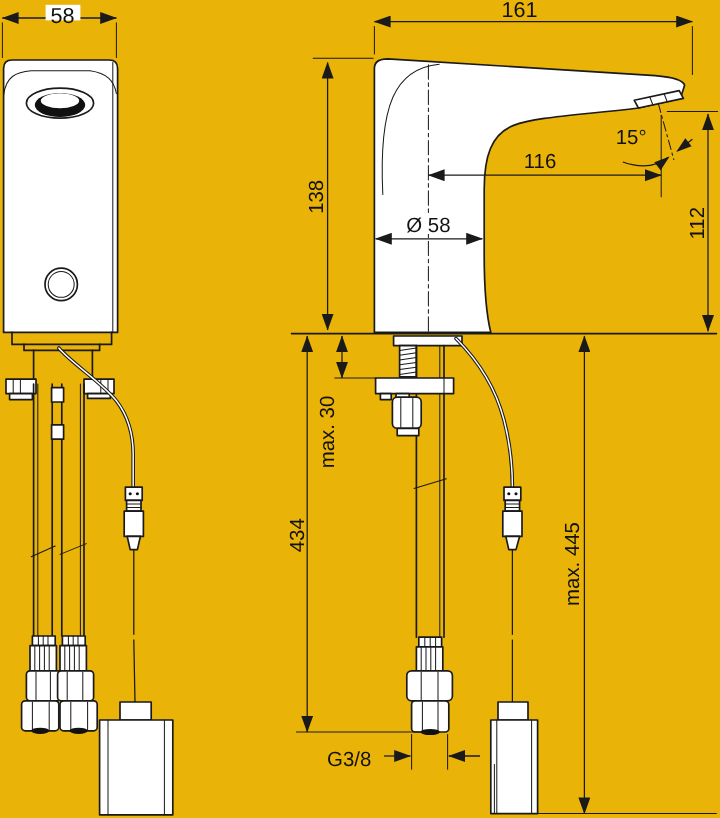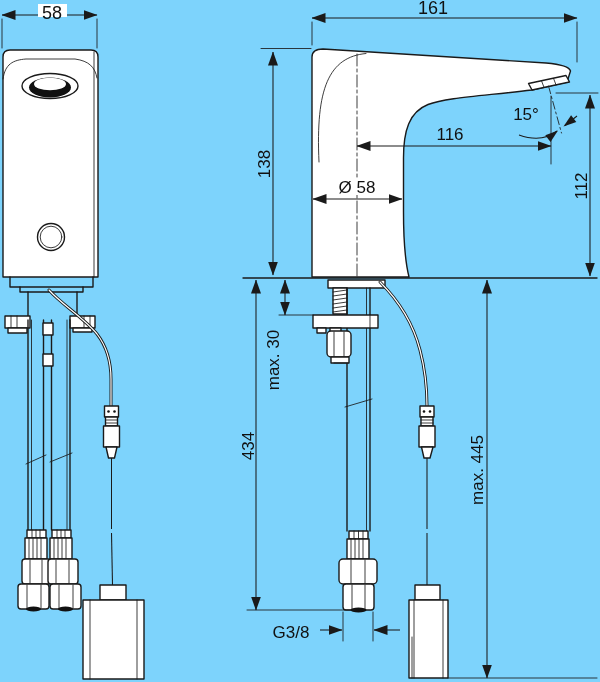--- a/index.html
+++ b/index.html
@@ -1,16 +1,16 @@
 <!DOCTYPE html>
 <html><head>
 <meta charset="utf-8">
 <style>
   html,body{margin:0;padding:0;background:#fff;}
-  .canvas{position:relative;width:600px;height:682px;background:#7dd3fc;overflow:hidden;}
+  .canvas{position:relative;width:600px;height:682px;background:#eab308;overflow:hidden;}
   svg{display:block;}
   .s  {stroke:#1a1a1a;fill:none;stroke-width:1.4;stroke-linecap:round;stroke-linejoin:round;}
   .sw {stroke:#1a1a1a;fill:#ffffff;stroke-width:1.4;stroke-linejoin:round;}
   .t  {stroke:#1a1a1a;fill:none;stroke-width:.85;stroke-linecap:round;}
   .d  {stroke:#1a1a1a;fill:none;stroke-width:1.05;}
   .dk {fill:#111111;stroke:none;}
   .cab{stroke:#1a1a1a;fill:none;stroke-width:3;stroke-linecap:round;}
   .cabw{stroke:#ffffff;fill:none;stroke-width:1.2;stroke-linecap:round;}
   .bg {fill:#ffffff;}
   .arrf{fill:#1a1a1a;stroke:none;}

